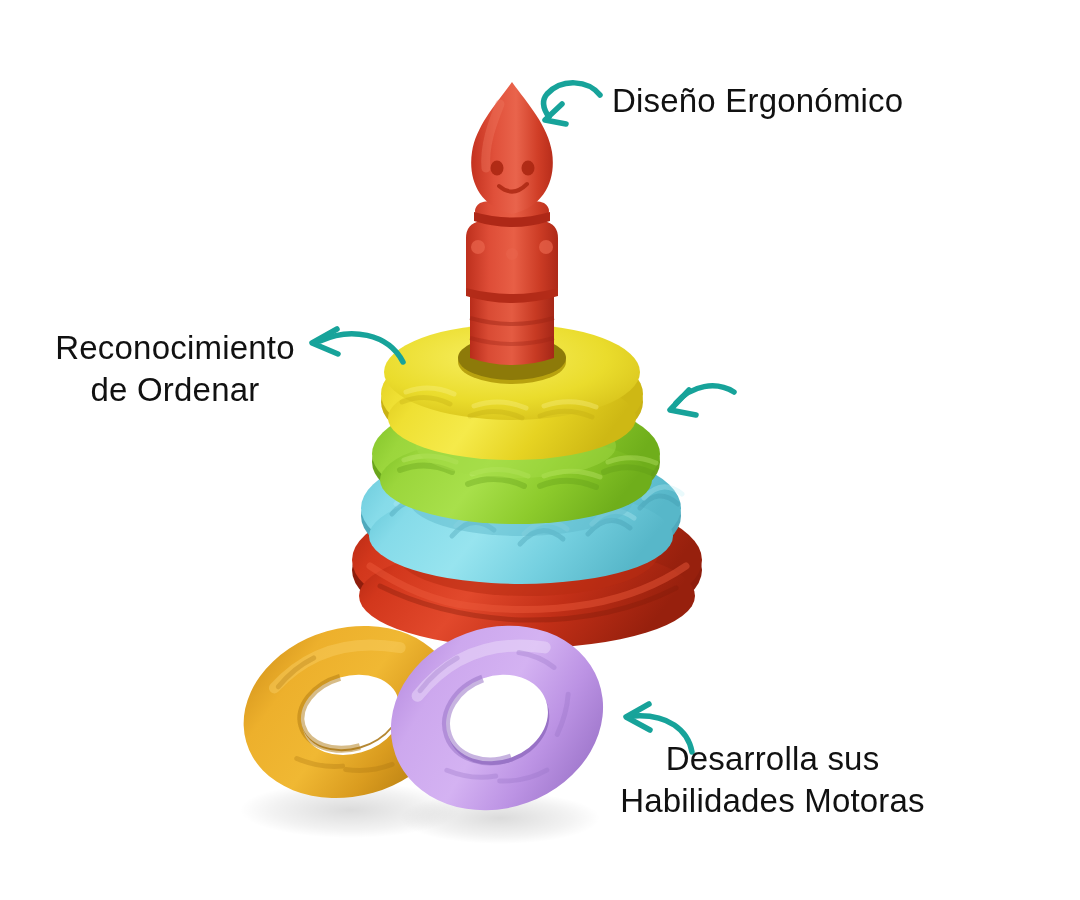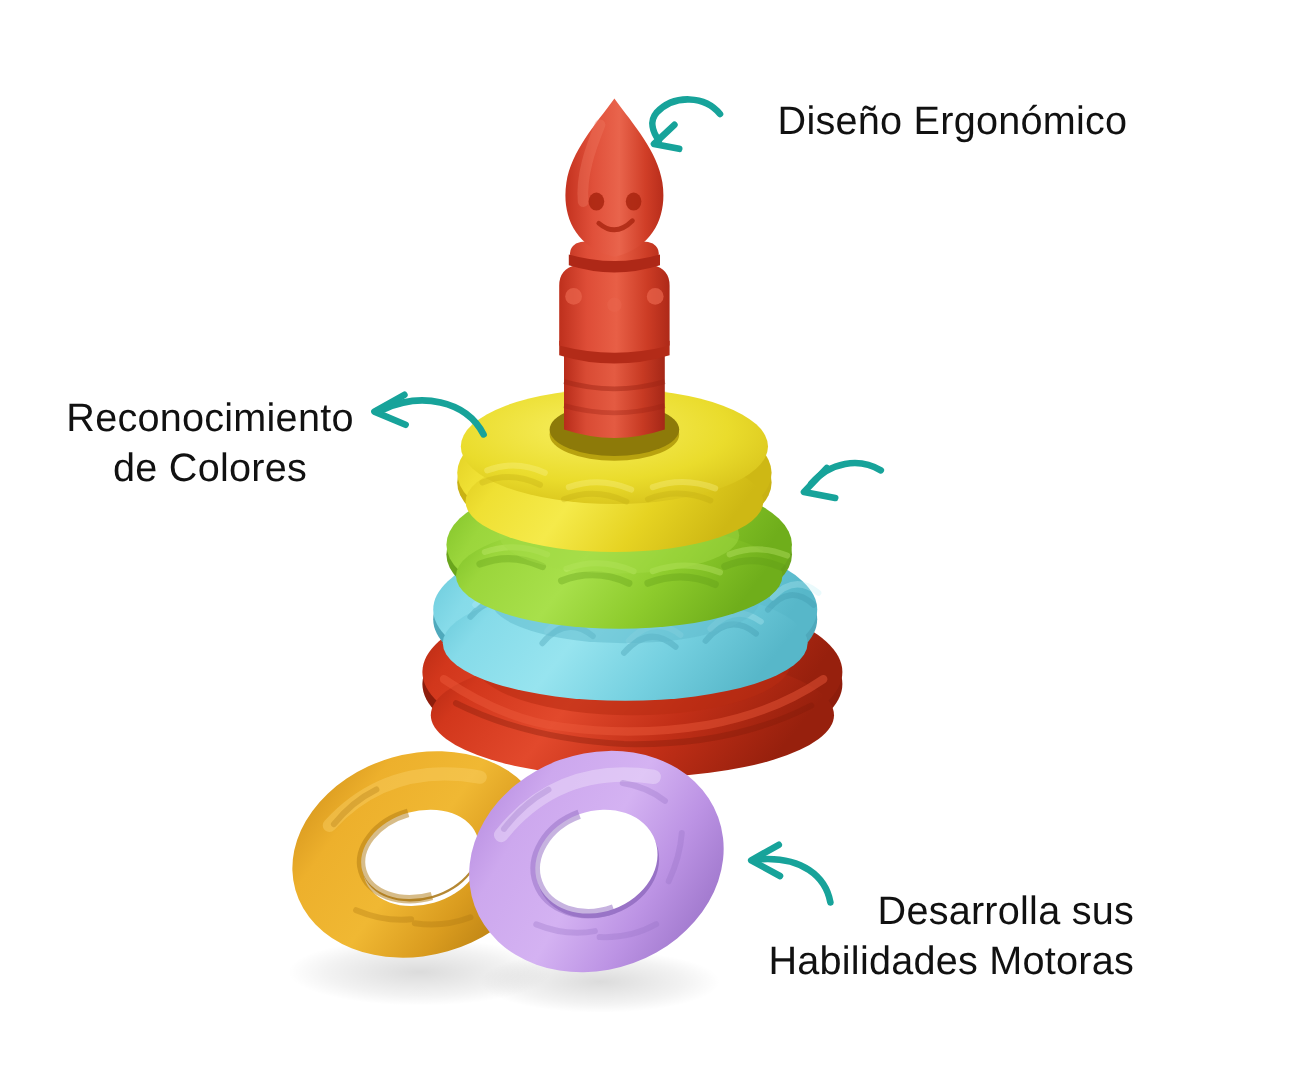--- a/index.html
+++ b/index.html
@@ -23,24 +23,24 @@
   .annotation {
     position: absolute;
     color: #111111;
     font-family: "Liberation Sans", sans-serif;
     font-size: 33px;
     line-height: 1.28;
     letter-spacing: 0.2px;
     white-space: pre-line;
     font-weight: 400;
   }
-  .ann-top       { left: 612px; top: 80px;  text-align: left; margin-left: 36px; }
+  .ann-top       { left: 612px; top: 80px;  text-align: left; }
   .ann-left      { left: 40px;  top: 327px; width: 270px; text-align: center; }
   .ann-right     { left: 718px; top: 333px; width: 345px; text-align: center; }
-  .ann-bottom    { left: 600px; top: 738px; width: 345px; text-align: right; }
+  .ann-bottom    { left: 600px; top: 738px; width: 345px; text-align: center; }
 
   
   #arrows {
     position: absolute;
     left: 0; top: 0;
     width: 1080px;
     height: 900px;
     pointer-events: none;
   }
 
@@ -311,19 +311,19 @@
       <g>
         <path d="M 692 752 C 688 730 668 714 634 716"></path>
         <path d="M 649 704 L 626 717 L 650 730" fill="none"></path>
       </g>
     </g>
   </svg>
 
   <div class="annotation ann-top">Diseño Ergonómico</div>
 
   <div class="annotation ann-left">Reconocimiento
-de Colores</div>
+de Ordenar</div>
 
 
   <div class="annotation ann-bottom">Desarrolla sus
 Habilidades Motoras</div>
 
 </div>
 
 </body></html>

